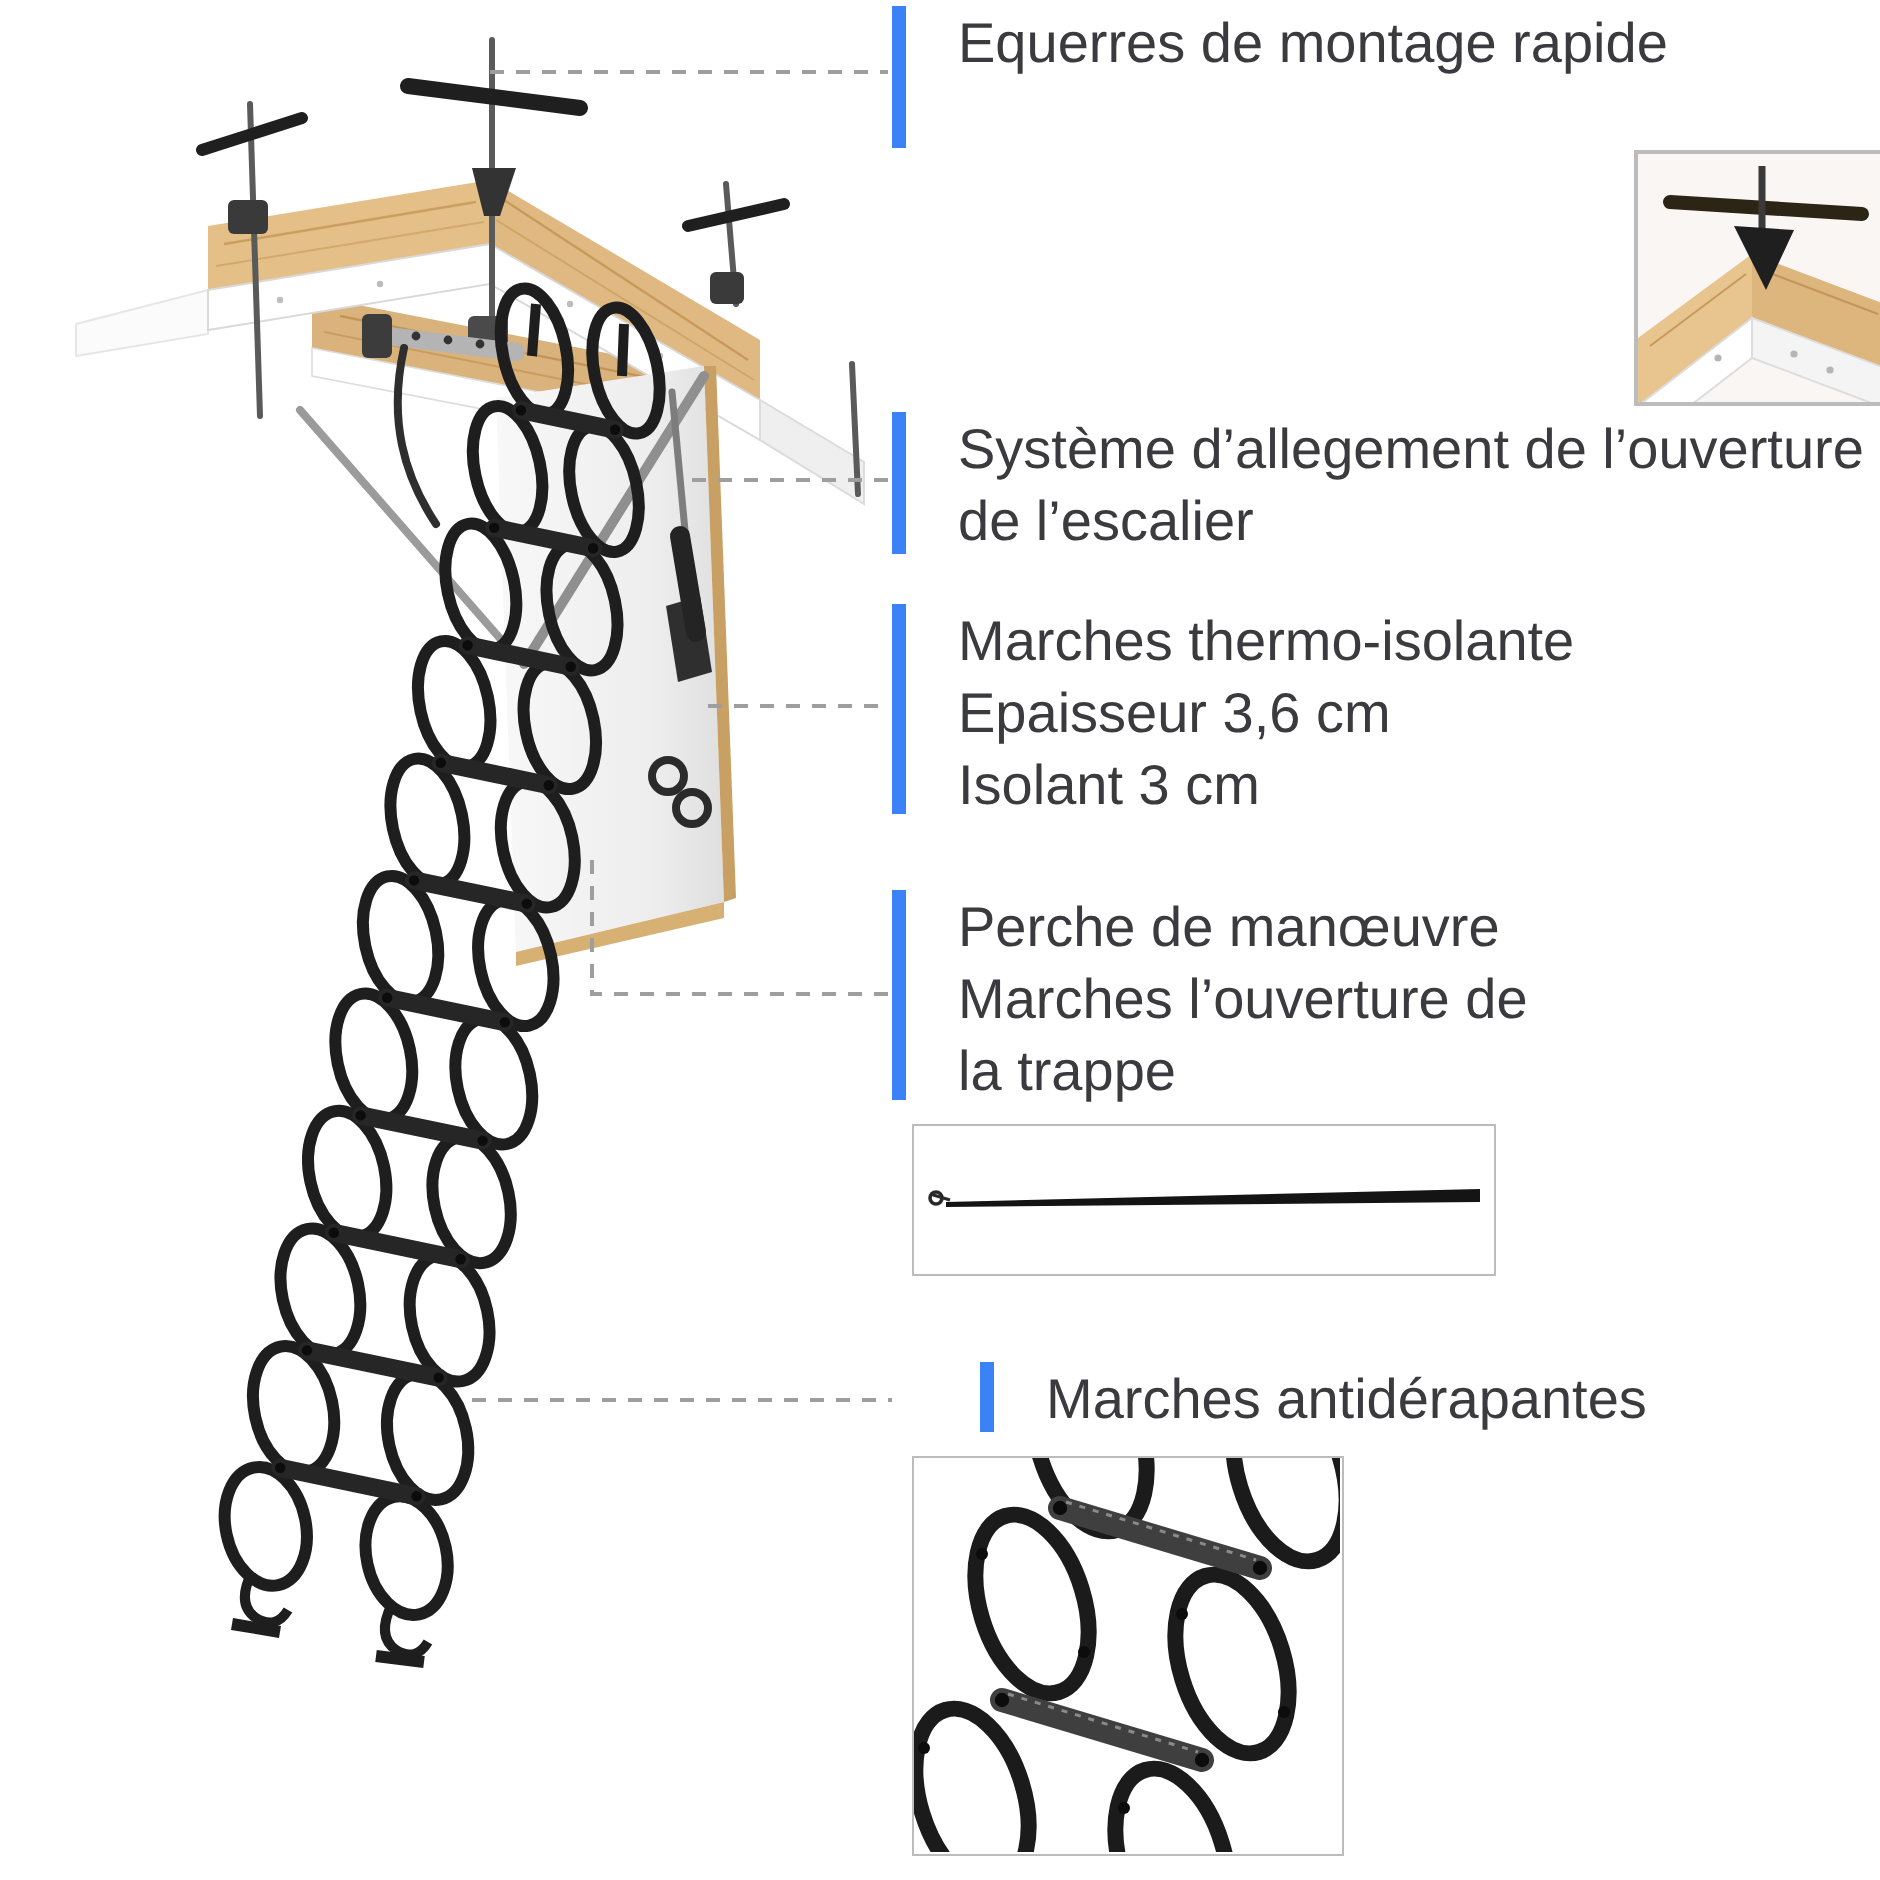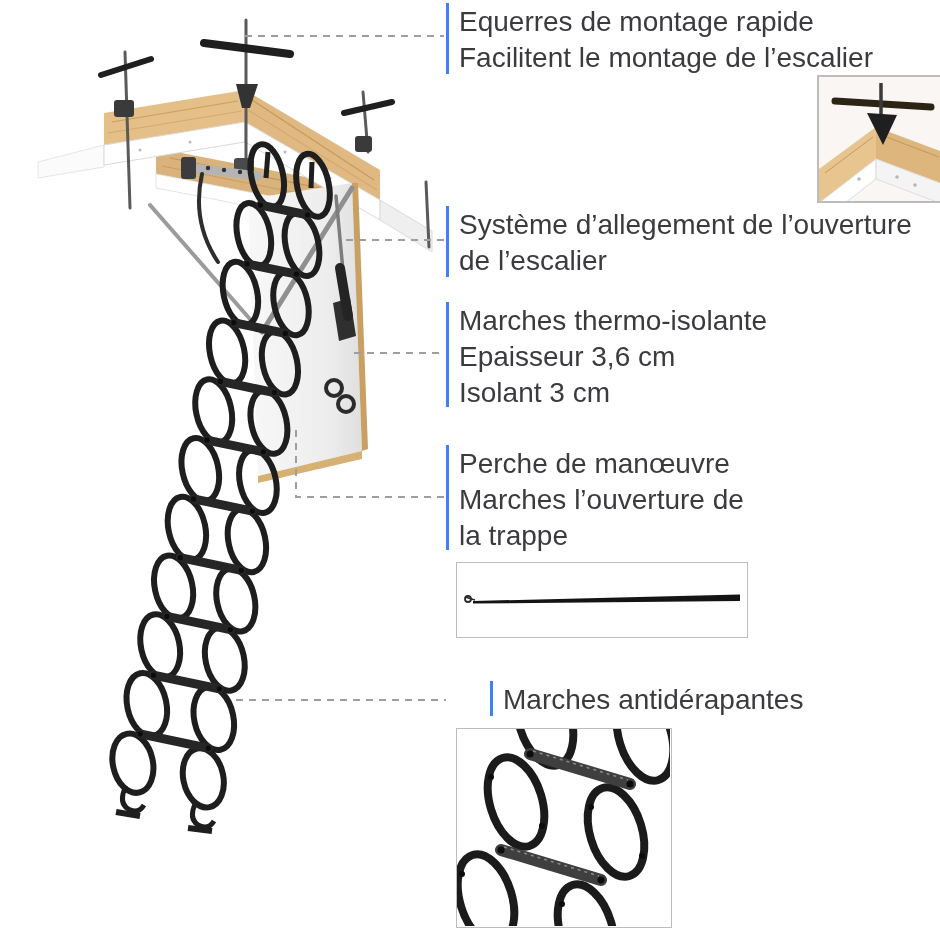--- a/index.html
+++ b/index.html
@@ -1,20 +1,20 @@
 <!DOCTYPE html>
 <html><head>
 <meta charset="utf-8">
 <style>
   html,body{margin:0;padding:0;background:#ffffff;}
   body{width:940px;height:940px;position:relative;overflow:hidden;
        font-family:"Liberation Sans", sans-serif;color:#3b3b3f;}
   .stage{position:absolute;left:0;top:0;width:940px;height:940px;}
-  .annotation{position:absolute;left:446px;border-left:3px solid #3b82f6;
-       padding:1px 0 0 10px;font-size:28px;line-height:36px;white-space:nowrap;
+  .annotation{position:absolute;left:446px;border-left:7px solid #3b82f6;
+       padding:1px 0 0 26px;font-size:28px;line-height:36px;white-space:nowrap;
        color:#3b3b3f;}
   .detail-box{position:absolute;background:#ffffff;border:2px solid #bcbcbc;box-sizing:border-box;}
   .detail-box svg{display:block;}
 </style>
 </head>
 <body>
 
 <svg class="stage" width="940" height="940" viewBox="0 0 940 940" xmlns="http://www.w3.org/2000/svg">
 
   <g>
@@ -168,21 +168,20 @@
     <line x1="245" y1="36" x2="444" y2="36"></line>
     <line x1="346" y1="240" x2="444" y2="240"></line>
     <line x1="354" y1="353" x2="443" y2="353"></line>
     <polyline points="296,430 296,497 445,497" fill="none"></polyline>
     <line x1="236" y1="700" x2="446" y2="700"></line>
   </g>
 </svg>
 
 <div class="annotation" style="top:3px;height:70px;">
   <div>Equerres de montage rapide</div>
-  <div>Facilitent le montage de l’escalier</div>
 </div>
 
 <div class="annotation" style="top:206px;height:70px;">
   <div>Système d’allegement de l’ouverture</div>
   <div>de l’escalier</div>
 </div>
 
 <div class="annotation" style="top:302px;height:104px;">
   <div>Marches thermo-isolante</div>
   <div>Epaisseur 3,6 cm</div>

